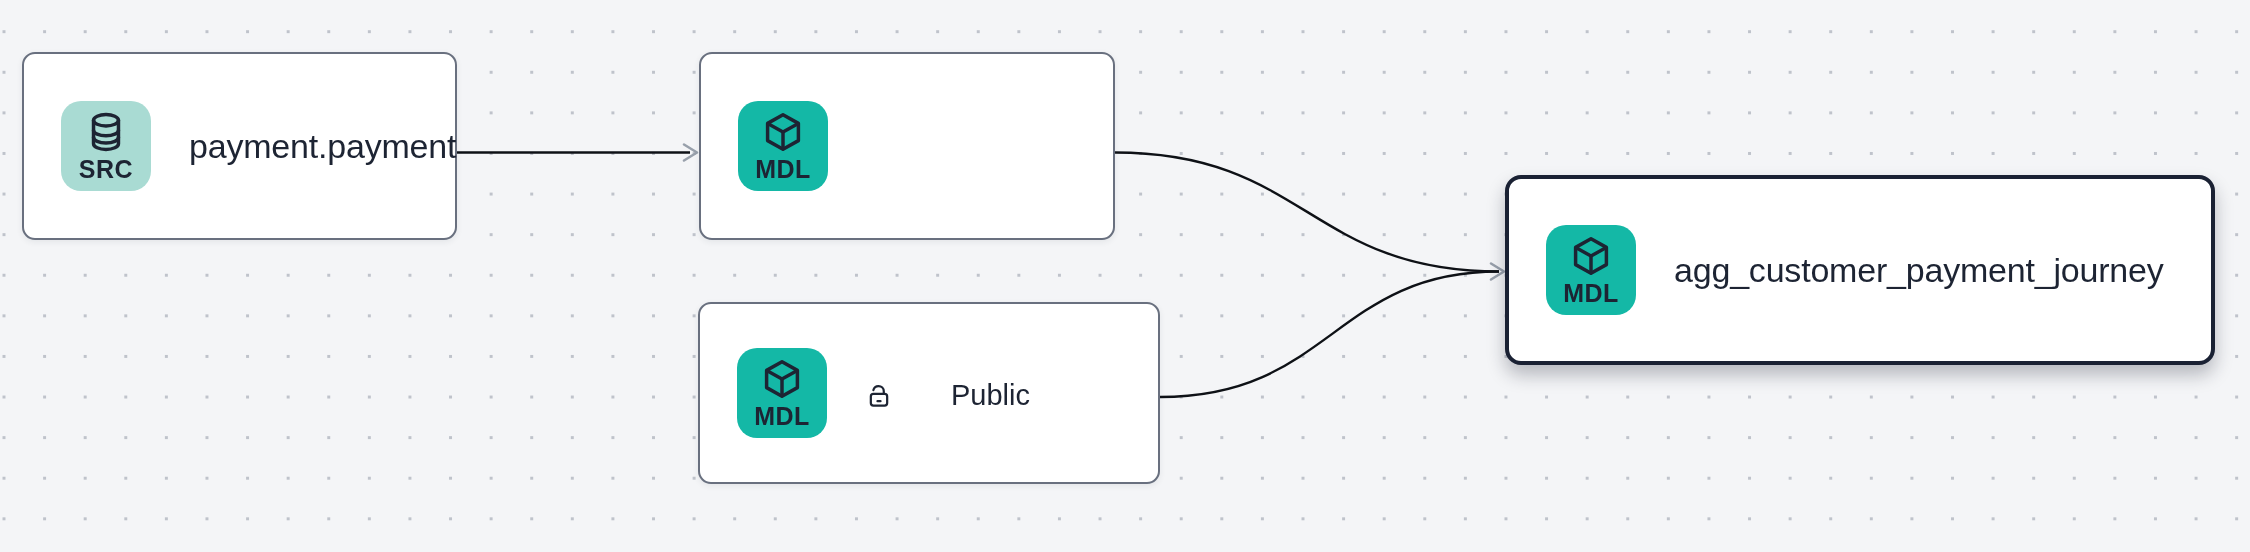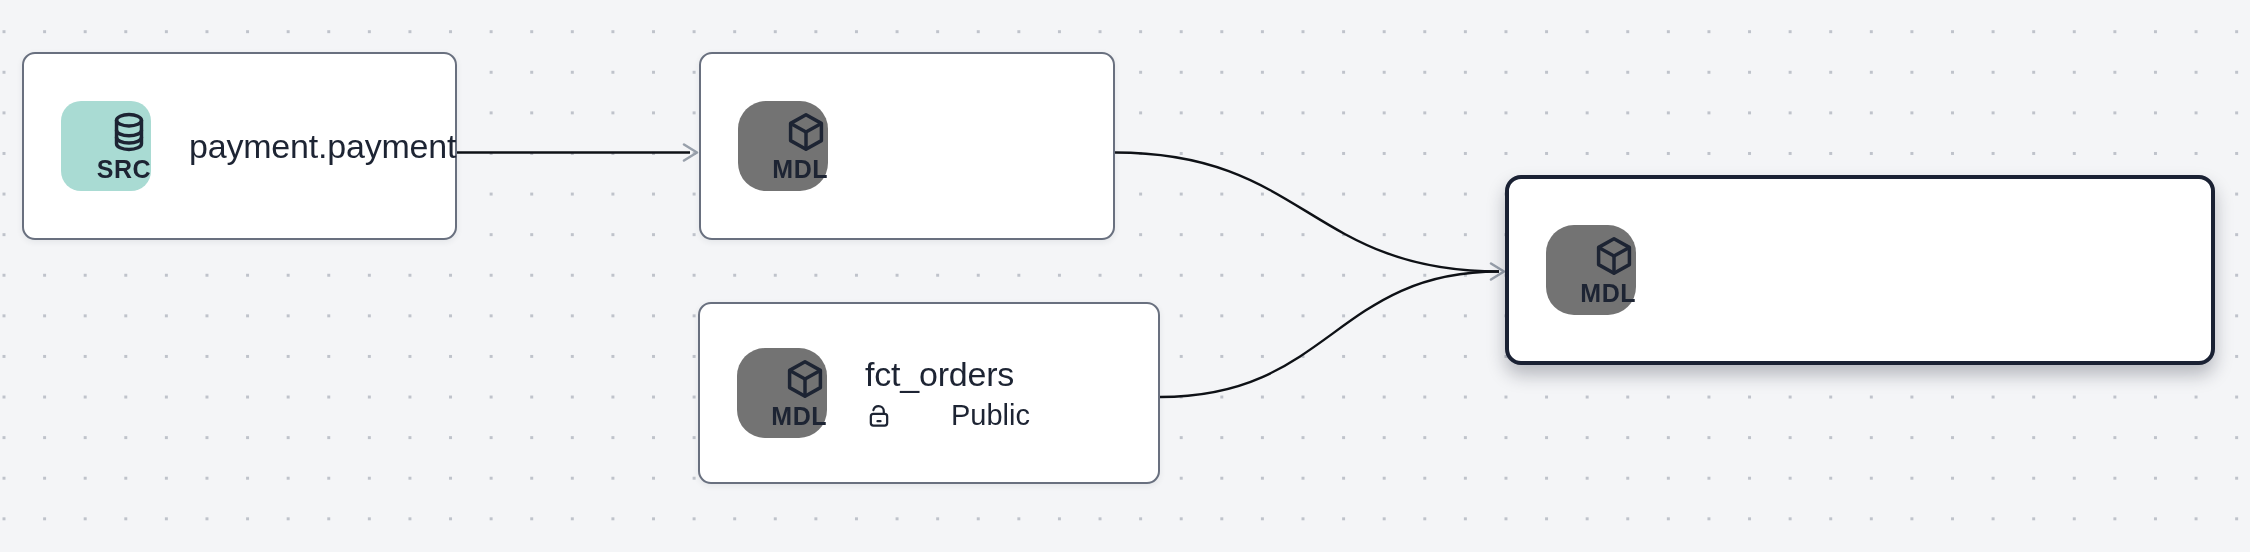--- a/index.html
+++ b/index.html
@@ -68,26 +68,26 @@
   .node-fct-orders     { left: 698px;  top: 302px; width: 462px; height: 182px; }
   .node-agg            { left: 1505px; top: 175px; width: 710px; height: 190px; }
 
   .badge {
     width: 90px;
     height: 90px;
     border-radius: 20px;
     flex: 0 0 auto;
     display: flex;
     flex-direction: column;
-    align-items: flex-end;
+    align-items: center;
     justify-content: center;
     gap: 3px;
   }
   .badge-src { background: #a9dbd3; }
-  .badge-mdl { background: #737373; border-radius: 28px; }
+  .badge-mdl { background: #14b8a6; }
   .badge svg { display: block; }
   .badge-label {
     font-size: 25px;
     font-weight: 700;
     letter-spacing: 0.5px;
     color: #1d2433;
     line-height: 1;
   }
   .node-text {
     display: flex;
@@ -164,36 +164,38 @@
   <div class="node node-fct-orders">
     <div class="badge badge-mdl">
       <svg width="44" height="44" viewBox="0 0 24 24" fill="none" stroke="#1d2433" stroke-width="1.9" stroke-linecap="round" stroke-linejoin="round">
         <path d="M12 2.6 L20.4 7.3 V16.7 L12 21.4 L3.6 16.7 V7.3 Z"></path>
         <path d="M3.9 7.5 L12 12 L20.1 7.5"></path>
         <path d="M12 12 V21.2"></path>
       </svg>
       <span class="badge-label">MDL</span>
     </div>
     <div class="node-text">
-      <span class="node-title">fct_orders</span>
       <div class="access-row">
         <svg width="28" height="28" viewBox="0 0 24 24" fill="none" stroke="#1d2433" stroke-width="1.9" stroke-linecap="round" stroke-linejoin="round">
           <rect x="5" y="10.2" width="14" height="10" rx="2.2"></rect>
           <path d="M7.2 6.9 c0.5 -2 2.3 -3.4 4.4 -3.4 c2.5 0 4.5 2 4.5 4.5 v2.2"></path>
           <path d="M10.7 16.4 h2.6"></path>
         </svg>
         <span class="access-label">Public</span>
       </div>
     </div>
   </div>
 
   <div class="node node-agg selected">
     <div class="badge badge-mdl">
       <svg width="44" height="44" viewBox="0 0 24 24" fill="none" stroke="#1d2433" stroke-width="1.9" stroke-linecap="round" stroke-linejoin="round">
         <path d="M12 2.6 L20.4 7.3 V16.7 L12 21.4 L3.6 16.7 V7.3 Z"></path>
         <path d="M3.9 7.5 L12 12 L20.1 7.5"></path>
         <path d="M12 12 V21.2"></path>
       </svg>
       <span class="badge-label">MDL</span>
     </div>
+    <div class="node-text">
+      <span class="node-title">agg_customer_payment_journey</span>
+    </div>
   </div>
 
 </div>
 
 </body></html>

